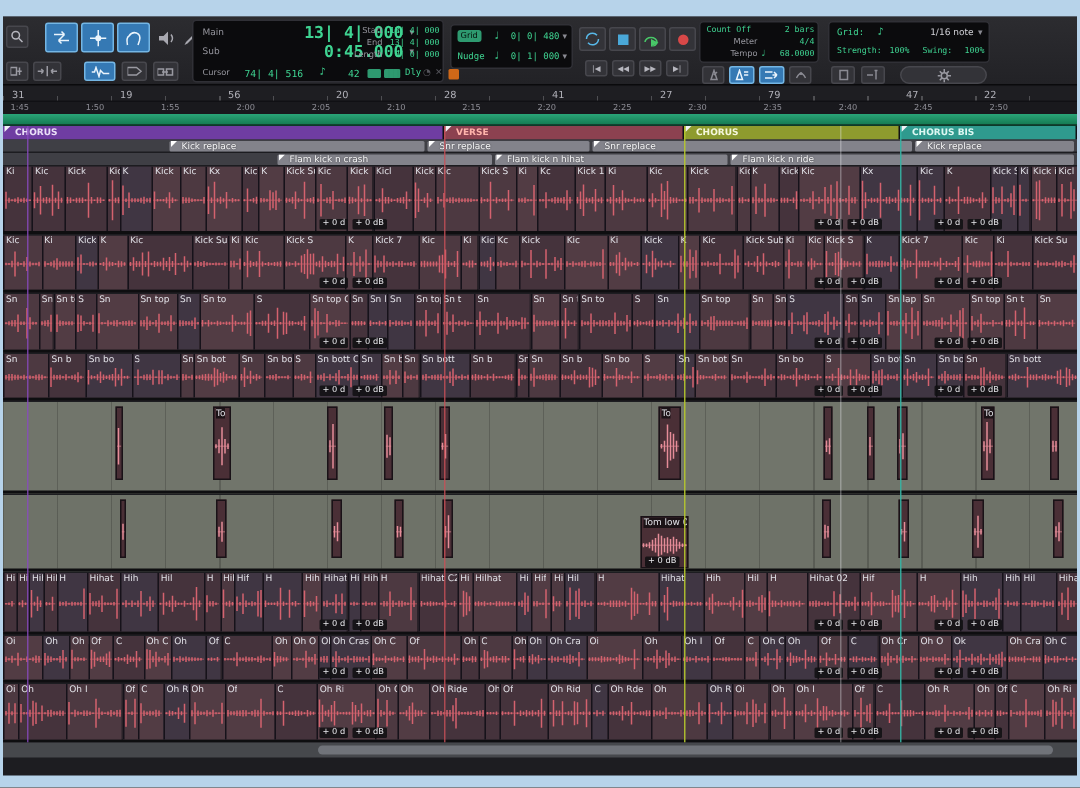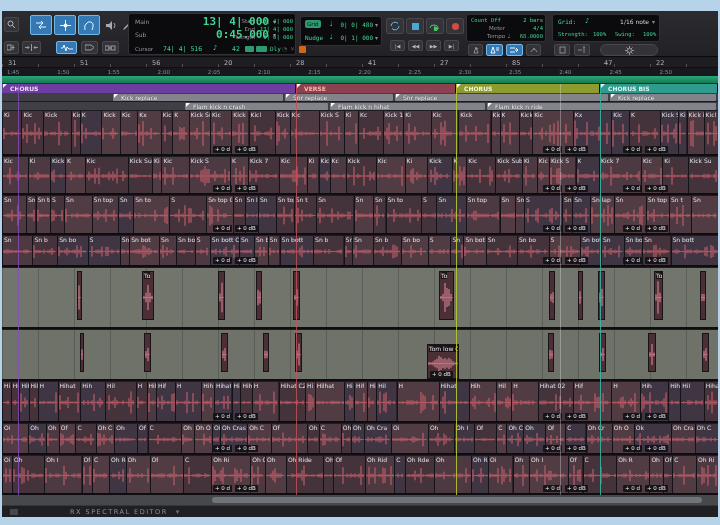--- a/index.html
+++ b/index.html
@@ -239,27 +239,27 @@
         <svg width="9" height="9" viewBox="0 0 9 9">
             <circle cx="4.5" cy="4.5" r="2" fill="none" stroke="#9a9aa2"></circle>
             <path d="M4.5 0v2M4.5 7v2M0 4.5h2M7 4.5h2M1.5 1.5l1.4 1.4M6.1 6.1l1.4 1.4M7.5 1.5L6.1 2.9M2.9 6.1 1.5 7.5" stroke="#9a9aa2"></path>
           </svg>
       </div>
     </div>
 
     <div class="ruler-bars">
         <div class="tickline"></div>
         <span class="rlabel" style="left: 6px;">31</span>
-        <span class="rlabel" style="left: 78px;">51</span>
+        <span class="rlabel" style="left: 78px;">19</span>
         <span class="rlabel" style="left: 150px;">56</span>
         <span class="rlabel" style="left: 222px;">20</span>
         <span class="rlabel" style="left: 294px;">28</span>
         <span class="rlabel" style="left: 366px;">41</span>
         <span class="rlabel" style="left: 438px;">27</span>
-        <span class="rlabel" style="left: 510px;">85</span>
+        <span class="rlabel" style="left: 510px;">79</span>
         <span class="rlabel" style="left: 582px; margin-left: 20px;">47</span>
         <span class="rlabel" style="left: 654px;">22</span>
       </div>
     <div class="ruler-times">
         <span class="tlabel" style="left: 5px;">1:45</span>
         <span class="tlabel" style="left: 55.2px;">1:50</span>
         <span class="tlabel" style="left: 105.4px;">1:55</span>
         <span class="tlabel" style="left: 155.6px;">2:00</span>
         <span class="tlabel" style="left: 205.8px;">2:05</span>
         <span class="tlabel" style="left: 256px;">2:10</span>
@@ -2071,21 +2071,14 @@
     <div id="overlays">
         <div class="vline" style="left: 16px; background: rgba(138, 74, 192, 0.8);"></div>
         <div class="vline" style="left: 294px; background: rgba(200, 80, 88, 0.8);"></div>
         <div class="vline" style="left: 454px; background: rgba(182, 200, 46, 0.9);"></div>
         <div class="vline" style="left: 558px; background: rgba(230, 230, 235, 0.35);"></div>
         <div class="vline" style="left: 598px; background: rgba(53, 180, 164, 0.9);"></div>
       </div>
 
     <div class="empty-strip"></div>
     <div class="hscroll"></div>
-    <div class="bottombar">
-      <svg class="bb-icon" width="8" height="8" viewBox="0 0 8 8">
-          <path d="M0 2h8M0 4h8M0 6h8" stroke="#6f6f76"></path>
-        </svg>
-      <span class="bb-label">RX SPECTRAL EDITOR</span>
-      <span class="bb-icon">▾</span>
-    </div>
   </div>
 </div>
 
 </body></html>

